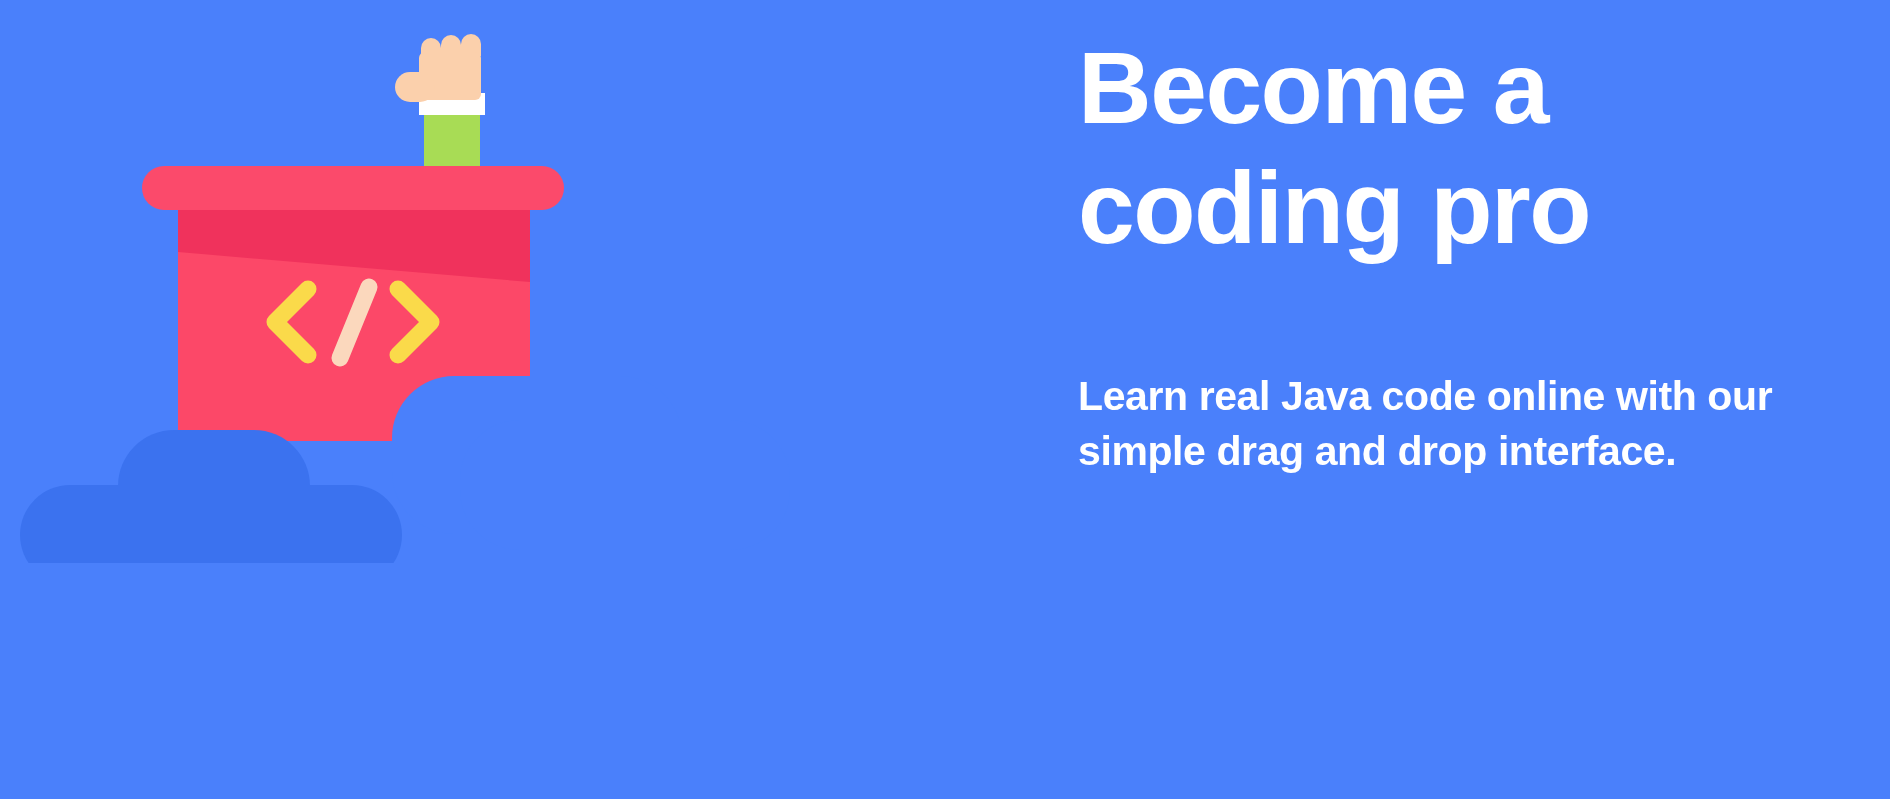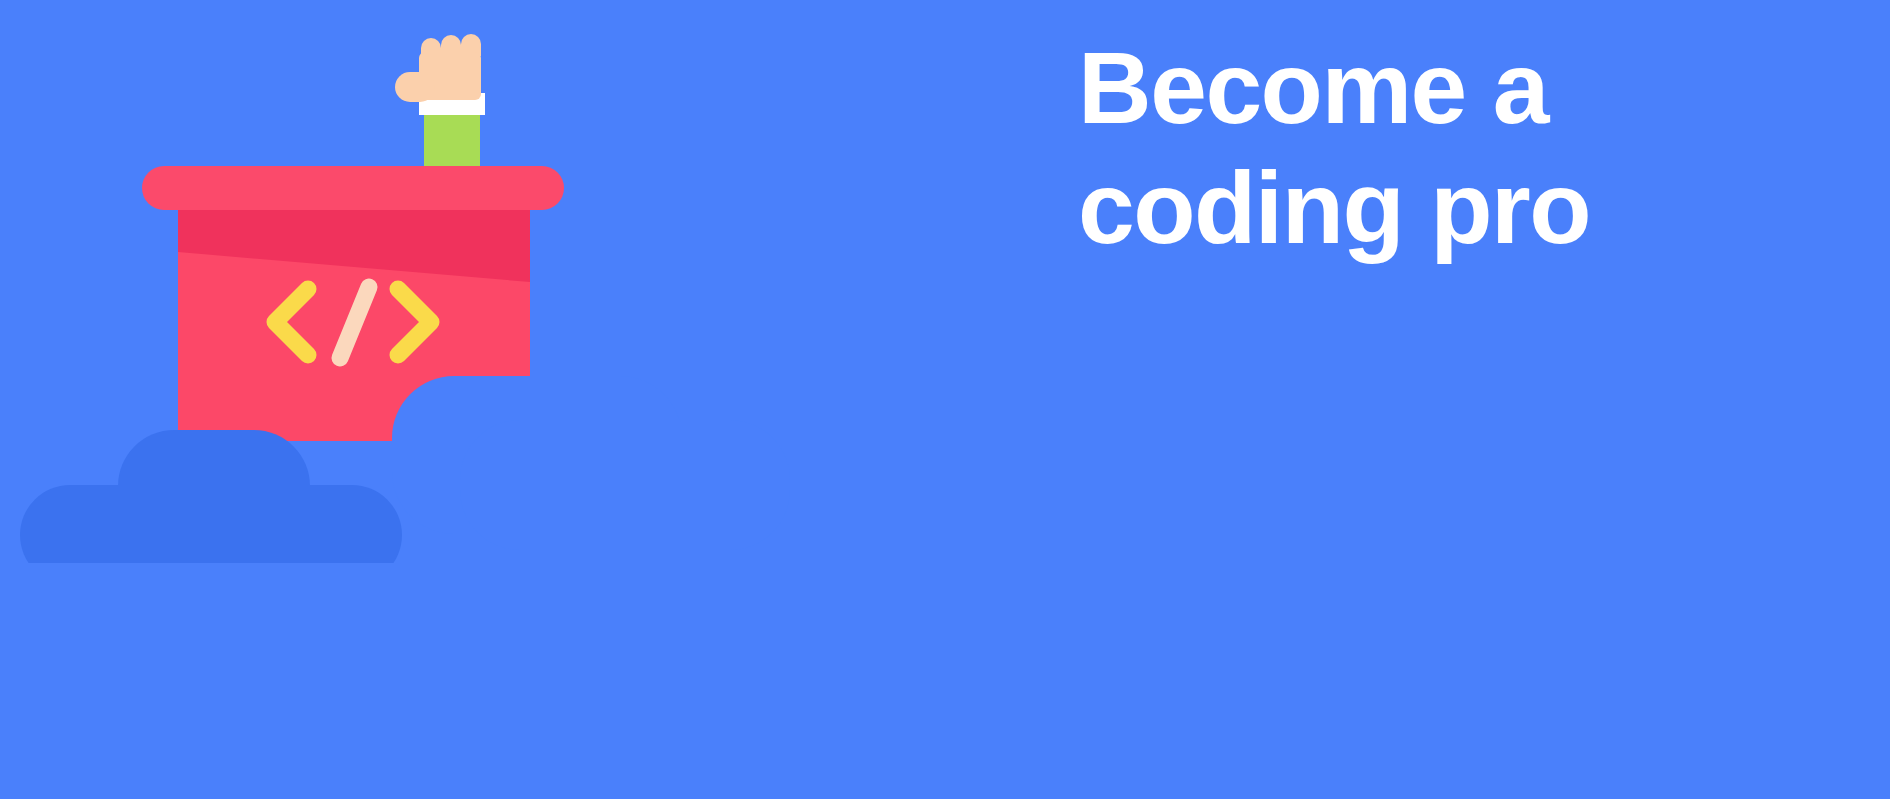--- a/index.html
+++ b/index.html
@@ -110,15 +110,16 @@
 
       <g fill="#3b72ef">
         <rect x="118" y="430" width="192" height="120" rx="56"></rect>
         <rect x="20" y="485" width="382" height="100" rx="50"></rect>
       </g>
     </svg>
   </div>
 
   <div class="hero-copy">
     <h1 class="hero-title">Become a coding pro</h1>
+    <p class="hero-subtitle">Learn real Java code online with our simple drag and drop interface.</p>
   </div>
 
 </div>
 
 </body></html>

